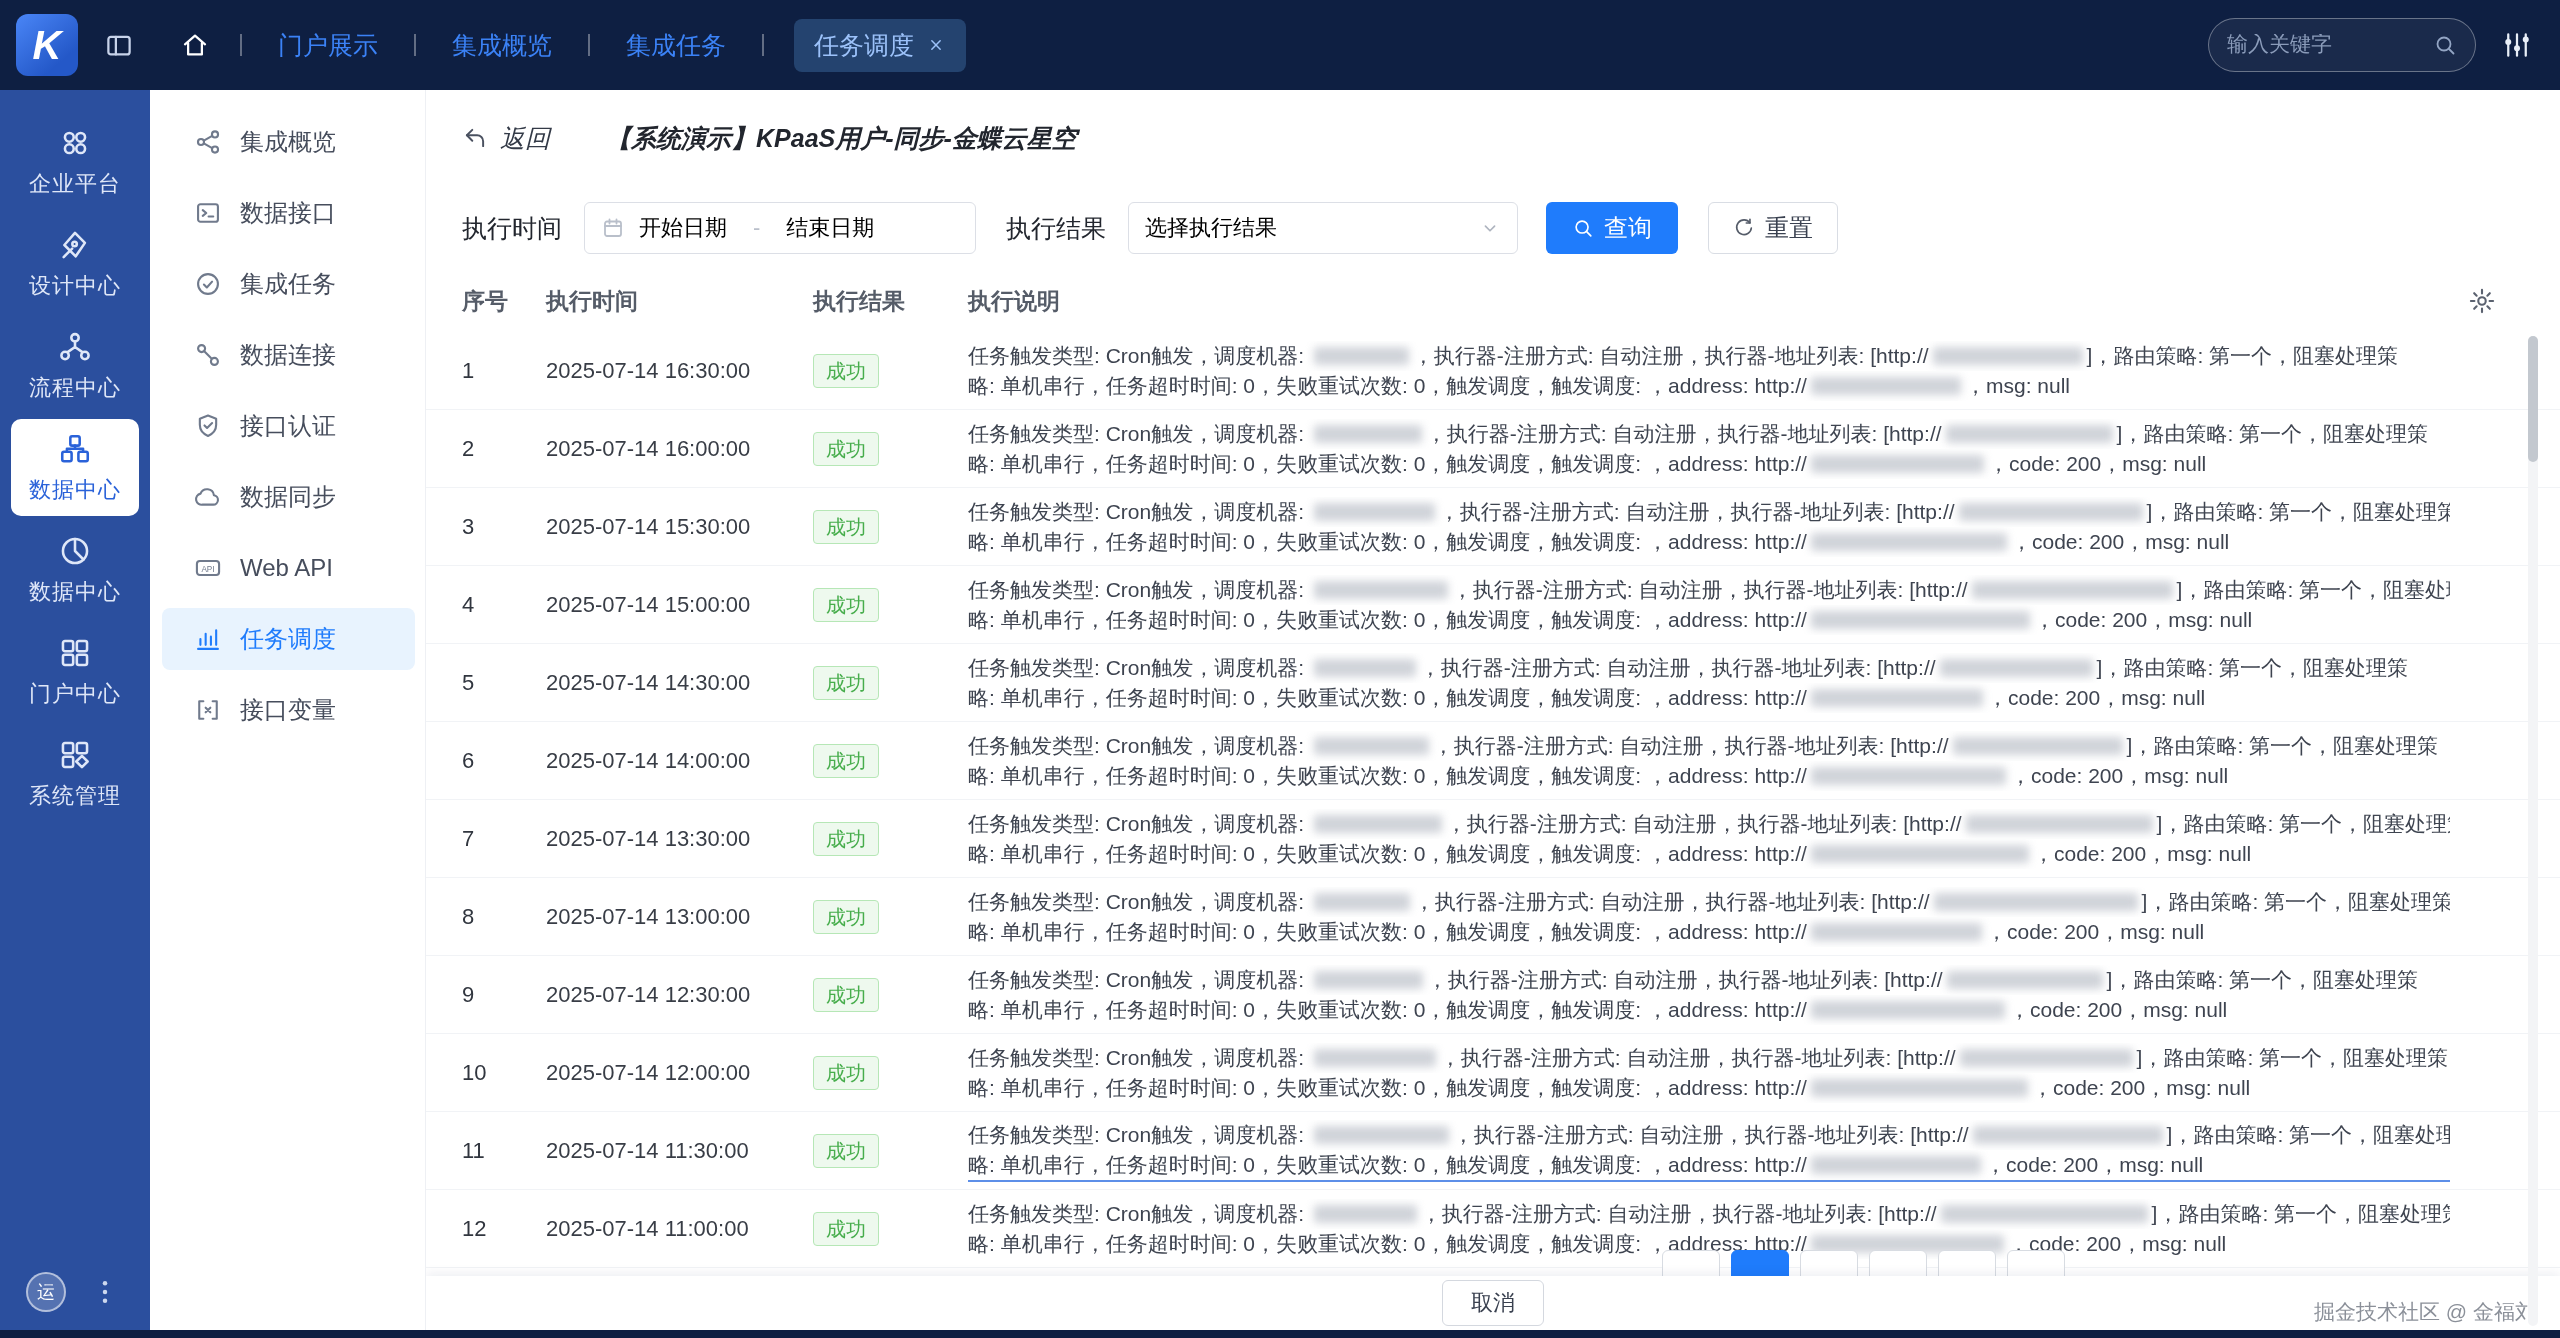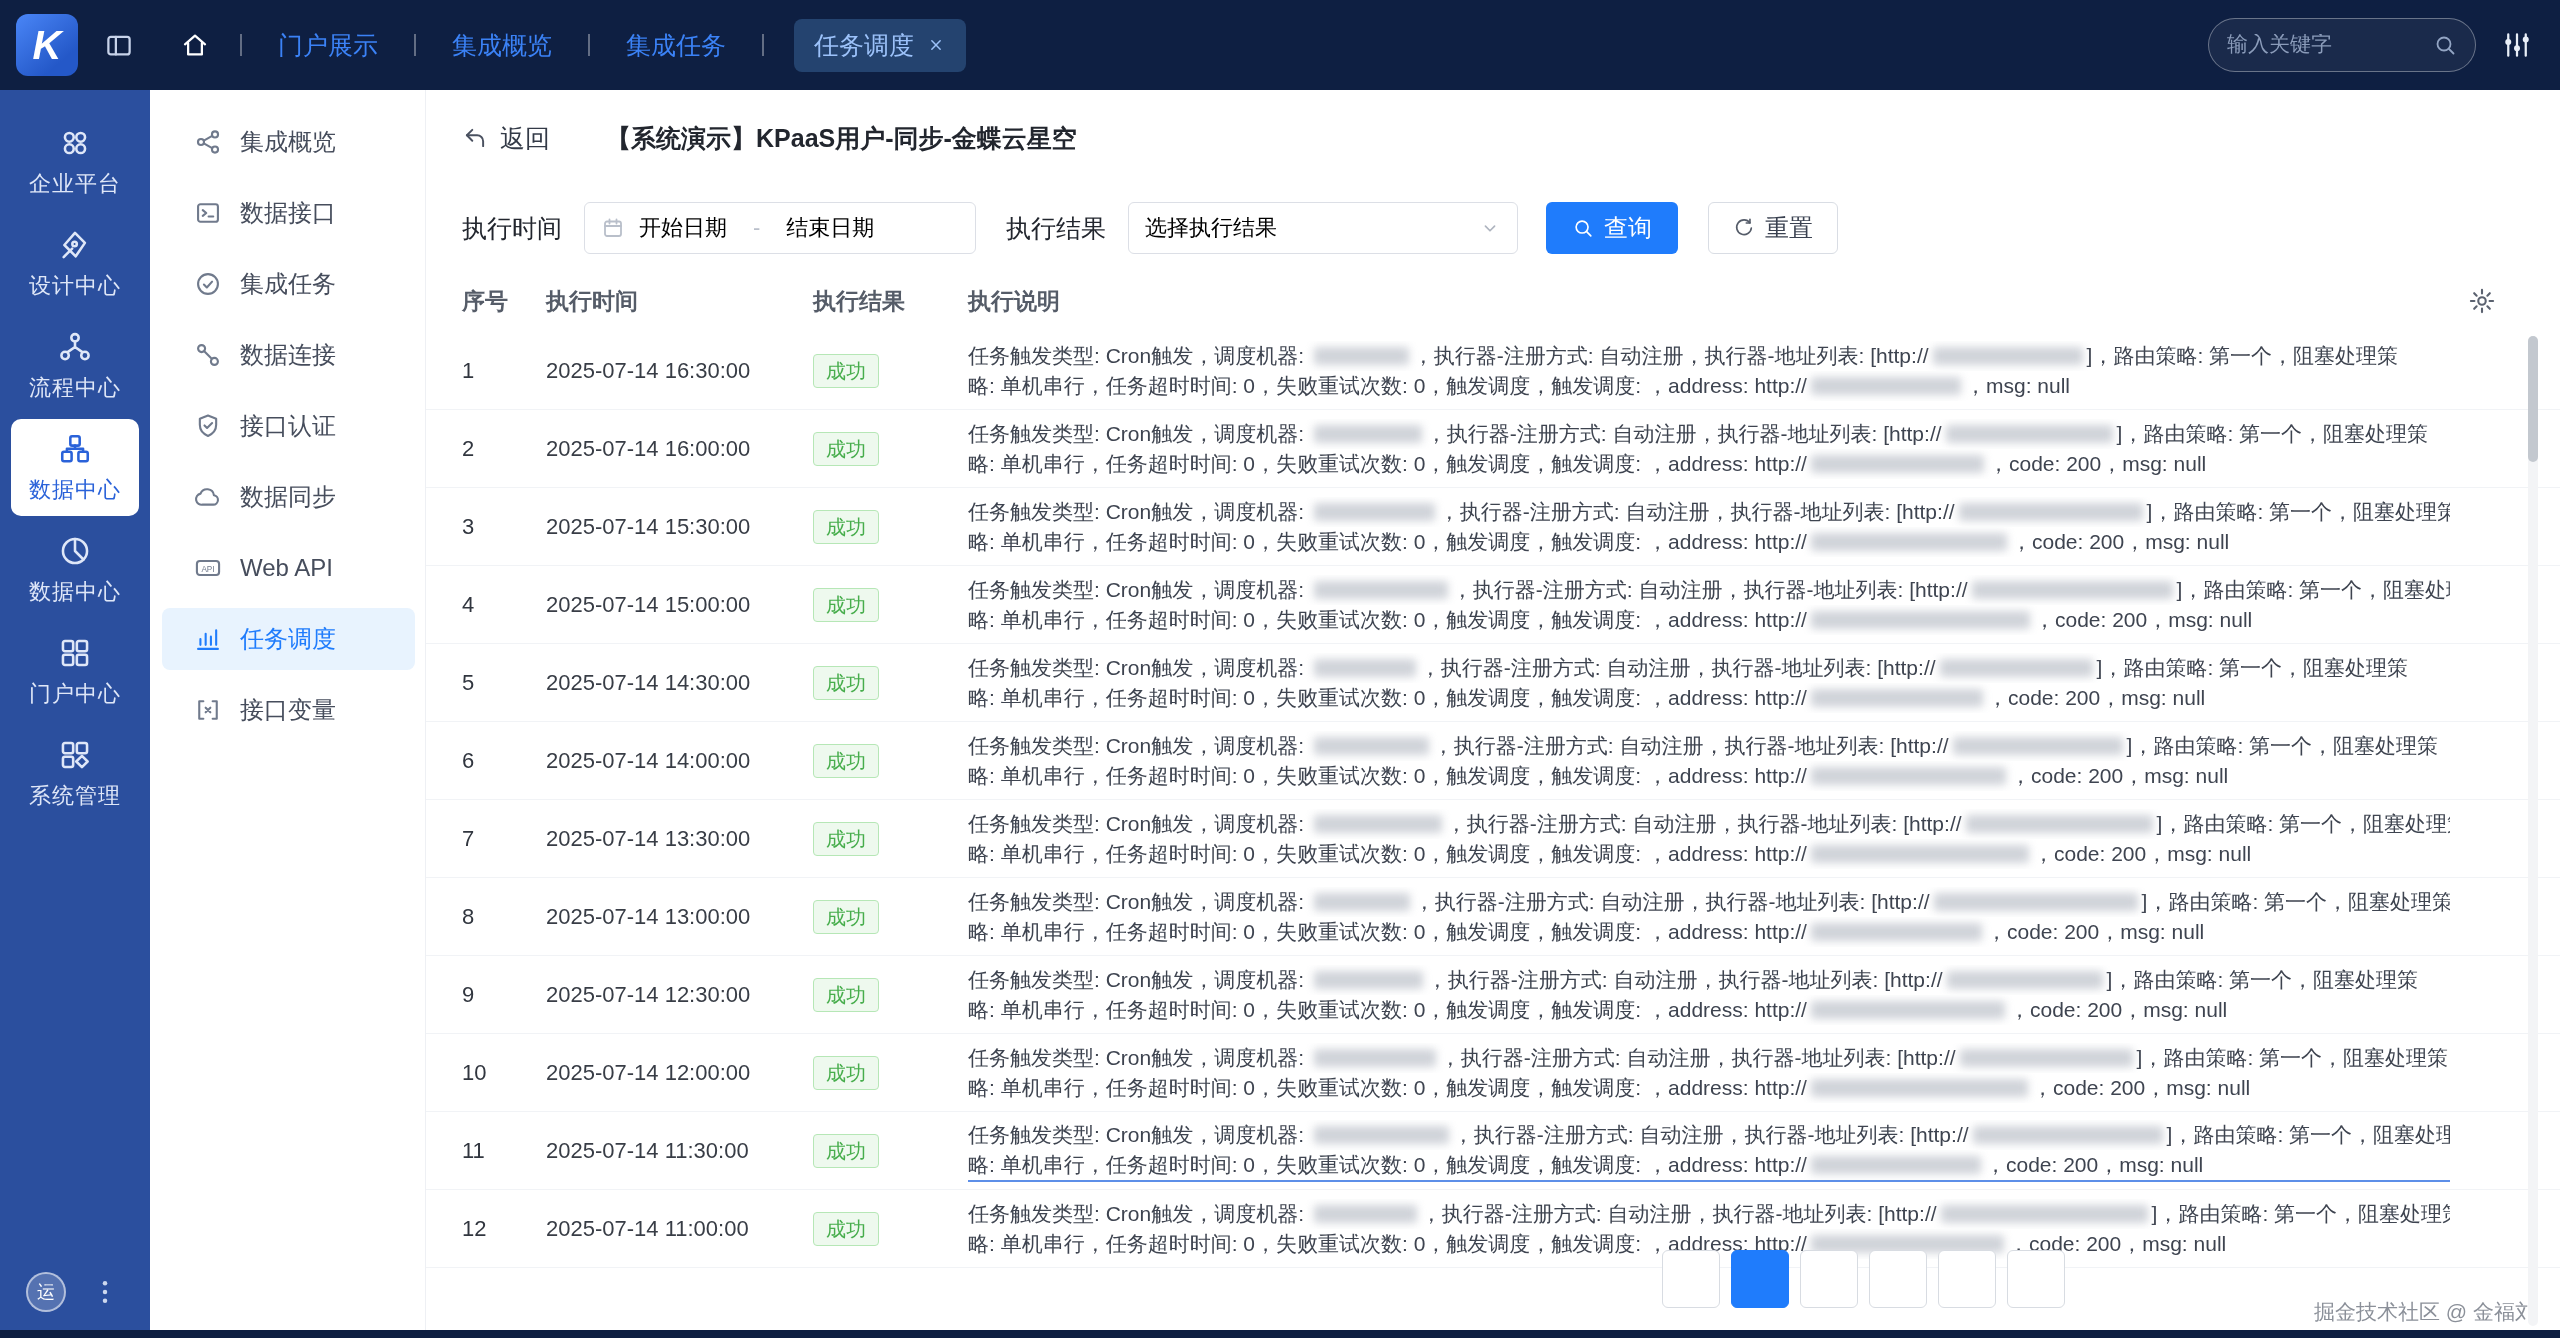--- a/index.html
+++ b/index.html
@@ -37,21 +37,21 @@
 
 .secondary-sidebar{position:absolute;left:150px;top:90px;bottom:8px;width:276px;background:#fff;border-right:1px solid #eef0f4;padding-top:12px;z-index:10;}
 .sitem{height:62px;margin:9px 10px 9px 12px;border-radius:8px;display:flex;align-items:center;padding:0 18px 0 32px;gap:18px;color:#464d5c;font-size:24px;cursor:pointer;white-space:nowrap;}
 .sitem .sicon{width:28px;height:28px;color:#707a8c;flex:none;text-align:right;}
 .sitem.active{background:#e8f3fe;color:#1f7cfc;}
 .sitem.active .sicon{color:#1f7cfc;}
 .sitem .chev{width:20px;height:20px;margin-left:auto;color:#a4abb8;flex:none;}
 
 
 .content{position:absolute;left:426px;top:90px;right:0;bottom:8px;background:#fff;}
-.title-row{height:96px;display:flex;align-items:center;padding:0 36px;}
+.title-row{height:96px;display:flex;align-items:center;padding:0 36px;font-style:italic;}
 .back-btn{display:flex;align-items:center;gap:12px;font-size:25px;color:#333a47;cursor:pointer;}
 .back-btn .bicon{width:26px;height:26px;color:#4a5160;}
 .page-title{margin-left:56px;font-size:25px;font-weight:700;color:#22262e;}
 
 .filter-row{display:flex;align-items:center;padding:0 36px;height:84px;}
 .flabel{font-size:25px;color:#22262e;font-weight:500;white-space:nowrap;}
 .flabel.second{margin-left:30px;}
 .date-box,.select-box{height:52px;border:1px solid #dcdfe6;border-radius:6px;margin-left:22px;display:flex;align-items:center;padding:0 16px;cursor:pointer;background:#fff;}
 .date-box{width:392px;}
 .select-box{width:390px;}
@@ -505,19 +505,22 @@
     </div>
 
   <div class="pagination" id="pagination">
       <div class="pgbox"></div>
       <div class="pgbox active"></div>
       <div class="pgbox"></div>
       <div class="pgbox"></div>
       <div class="pgbox"></div>
       <div class="pgbox"></div>
     </div>
+  <div class="footer-bar">
+    <button class="cancel-btn">取消</button>
+  </div>
   <div class="vscroll">
       <div class="vthumb"></div>
     </div>
 </main>
 
 <div class="watermark">掘金技术社区 @ 金福刘</div>
 <div class="bottom-strip"></div>
 
 </body></html>

